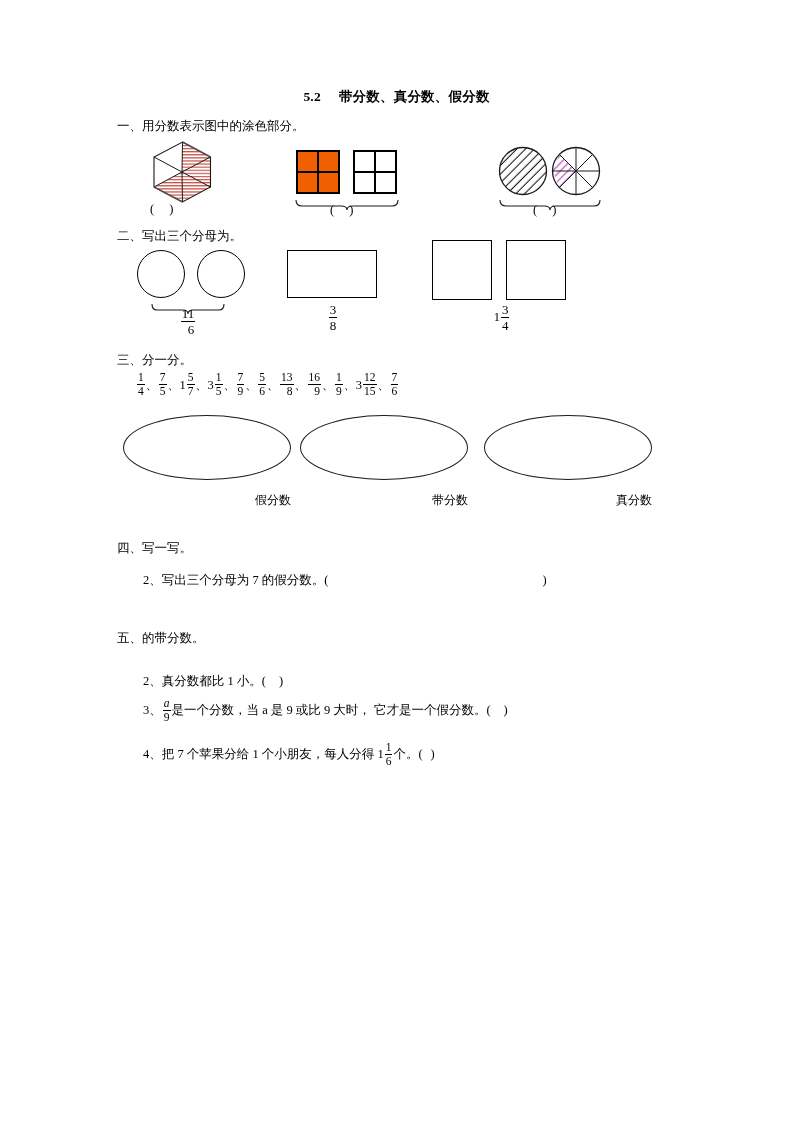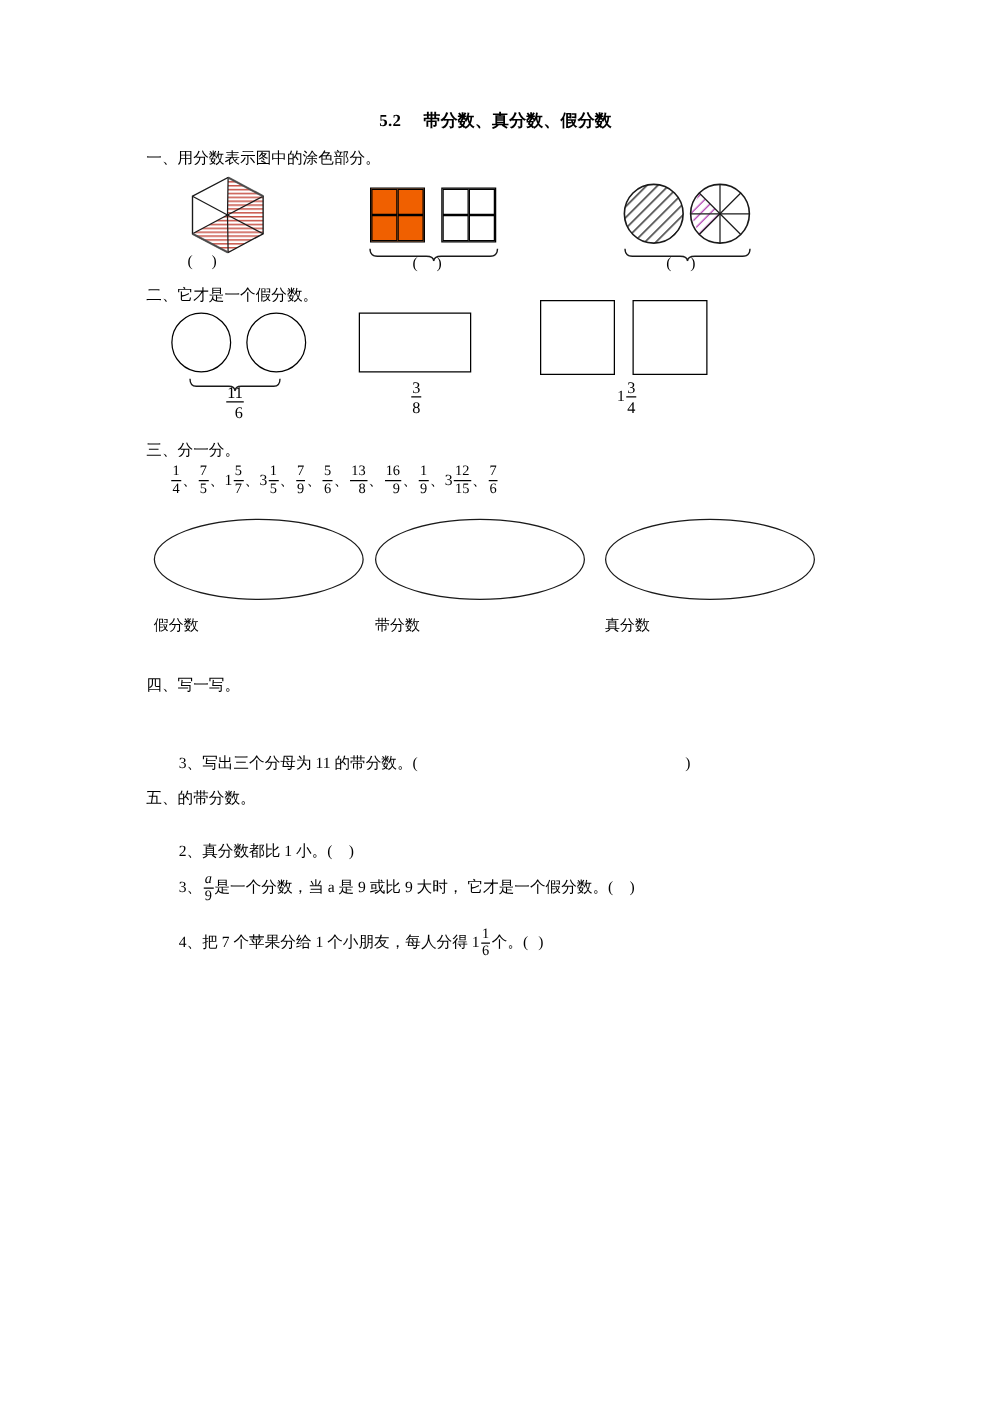--- a/index.html
+++ b/index.html
@@ -124,21 +124,21 @@
 
   .ellipse {
     position: absolute;
     border: 1.1px solid #1a1a1a;
     border-radius: 50%;
     box-sizing: border-box;
   }
   .ell-label {
     position: absolute;
     font-size: 12px;
-    text-align: left;
+    text-align: right;
     white-space: nowrap;
   }
 
   .frac-label {
     position: absolute;
     text-align: center;
     white-space: nowrap;
   }
 </style>
 </head>
@@ -255,21 +255,21 @@
       <line x1="41.6" y1="8.4" x2="8.4" y2="41.6" stroke="#1a1a1a" stroke-width="1"></line>
     </svg>
   </div>
   <div class="brace" style="left:498px; top:196px;">
     <svg width="104" height="11" viewBox="0 0 104 11">
       <path d="M2,1 Q2,7 8,7 L46,7 Q52,7 52,11 Q52,7 58,7 L96,7 Q102,7 102,1" fill="none" stroke="#1a1a1a" stroke-width="1.1"></path>
     </svg>
   </div>
   <div class="paren" style="left:533px; top:203px;">(     )</div>
 
-  <div class="sec-head" style="left:117px; top:228px;">二、它才是一个假分数。</div>
+  <div class="sec-head" style="left:117px; top:228px;">二、写出三个分母为。</div>
 
   <div class="circ-plain" style="left:137px; top:250px; width:48px; height:48px;"></div>
   <div class="circ-plain" style="left:197px; top:250px; width:48px; height:48px;"></div>
   <div class="brace" style="left:150px; top:300px;">
     <svg width="76" height="11" viewBox="0 0 76 11">
       <path d="M2,1 Q2,7 7,7 L33,7 Q38,7 38,11 Q38,7 43,7 L69,7 Q74,7 74,1" fill="none" stroke="#1a1a1a" stroke-width="1.1"></path>
     </svg>
   </div>
   <div class="frac-label" style="left:167px; top:307px; width:42px;">
     <span class="frac big">
@@ -309,24 +309,24 @@
 
   <div class="ellipse" style="left:300px; top:415px; width:168px; height:65px;"></div>
   <div class="ell-label" style="left:300px; top:492px; width:168px;">带分数</div>
 
   <div class="ellipse" style="left:484px; top:415px; width:168px; height:65px;"></div>
   <div class="ell-label" style="left:484px; top:492px; width:168px;">真分数</div>
 
   <div class="sec-head" style="left:117px; top:540px;">四、写一写。</div>
 
 
-
-  <div class="q-line" style="left:143px; top:602px;">
-    <span>3、</span><span>写出三个分母为 11 的带分数。(</span><span style="display:inline-block;width:214px;"></span><span>)</span>
-  </div>
+  <div class="q-line" style="left:143px; top:572px;">
+    <span>2、</span><span>写出三个分母为 7 的假分数。(</span><span style="display:inline-block;width:214px;"></span><span>)</span>
+  </div>
+
 
   <div class="sec-head" style="left:117px; top:630px;">五、的带分数。</div>
 
 
   <div class="q-line" style="left:143px; top:673px;">
     <span>2、</span><span>真分数都比 1 小。(</span><span style="display:inline-block;width:13px;"></span><span>)</span>
   </div>
 
   <div class="q-line" style="left:143px; top:698px;">
     <span>3、</span><span class="frac ital">

